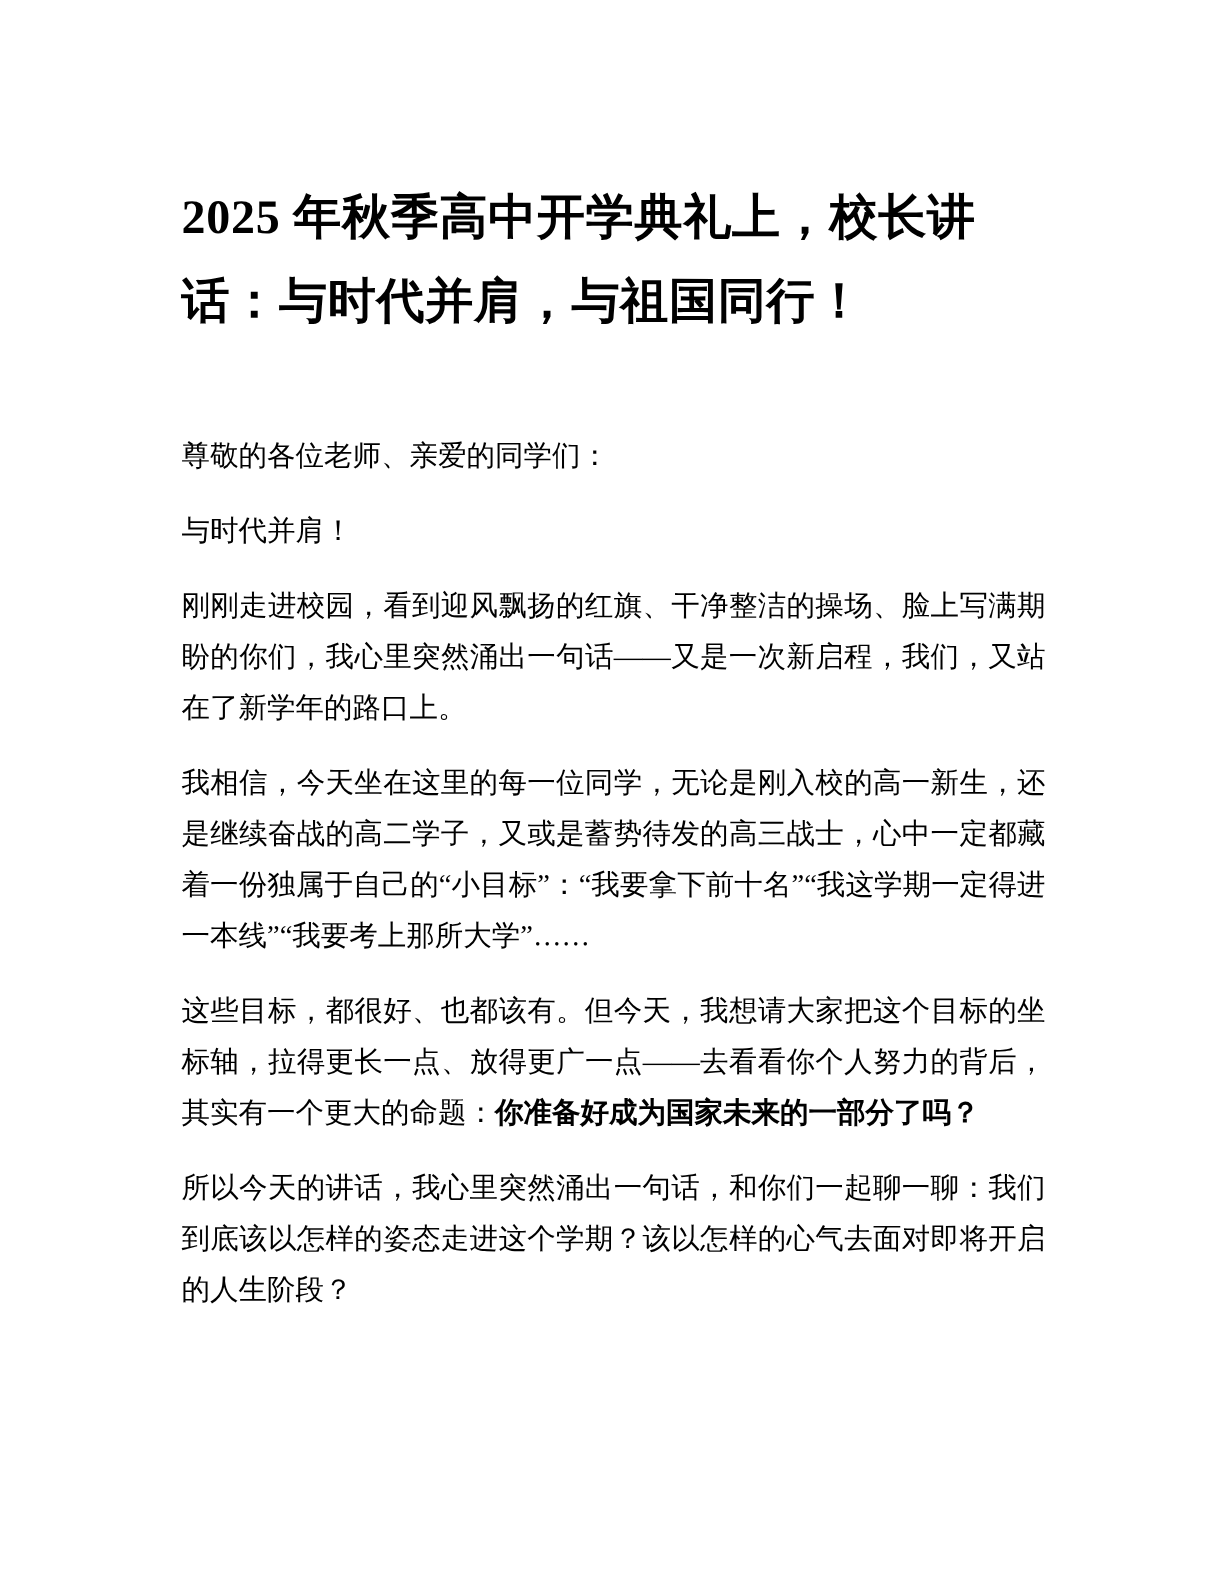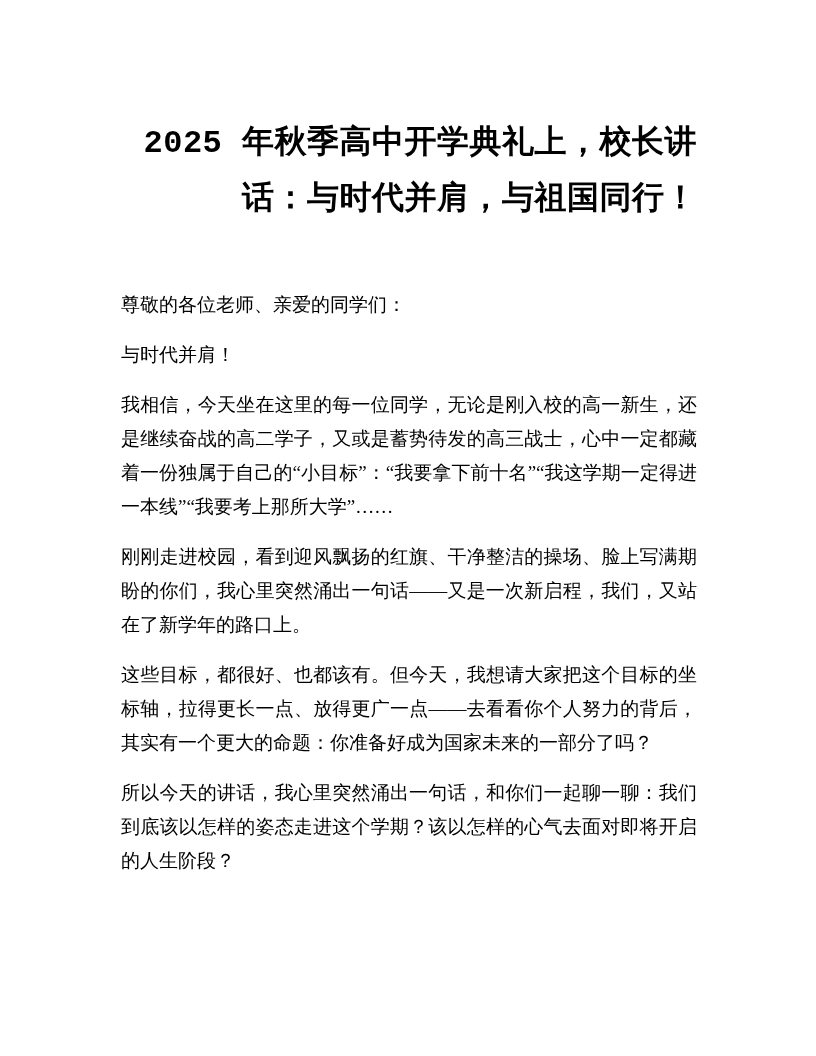--- a/index.html
+++ b/index.html
@@ -16,47 +16,46 @@
     background: #ffffff;
     color: #000000;
     font-family: "Liberation Serif", "DejaVu Serif", serif;
     overflow: hidden;
   }
   .doc-title {
     font-size: 32px;
     font-weight: bold;
     line-height: 56px;
     margin: 0 0 60px 0;
-    text-align: right;
+    text-align: left;
     letter-spacing: 0.5px;
-    font-family: Liberation Mono, monospace;
   }
   .body-para {
     font-size: 19px;
     line-height: 34px;
     margin: 12px 0 16px 0;
     text-align: justify;
     text-justify: inter-ideograph;
   }
   .body-para strong {
-    font-weight: normal;
+    font-weight: bold;
   }
 </style>
 </head>
 <body>
 
 <div class="page">
 
   <h1 class="doc-title">2025 年秋季高中开学典礼上，校长讲话：与时代并肩，与祖国同行！</h1>
 
   <p class="body-para">尊敬的各位老师、亲爱的同学们：</p>
 
   <p class="body-para">与时代并肩！</p>
 
+  <p class="body-para">刚刚走进校园，看到迎风飘扬的红旗、干净整洁的操场、脸上写满期盼的你们，我心里突然涌出一句话——又是一次新启程，我们，又站在了新学年的路口上。</p>
+
   <p class="body-para">我相信，今天坐在这里的每一位同学，无论是刚入校的高一新生，还是继续奋战的高二学子，又或是蓄势待发的高三战士，心中一定都藏着一份独属于自己的“小目标”：“我要拿下前十名”“我这学期一定得进一本线”“我要考上那所大学”……</p>
-
-  <p class="body-para">刚刚走进校园，看到迎风飘扬的红旗、干净整洁的操场、脸上写满期盼的你们，我心里突然涌出一句话——又是一次新启程，我们，又站在了新学年的路口上。</p>
 
   <p class="body-para"><span>这些目标，都很好、也都该有。但今天，我想请大家把这个目标的坐标轴，拉得更长一点、放得更广一点——去看看你个人努力的背后，其实有一个更大的命题：</span><strong>你准备好成为国家未来的一部分了吗？</strong></p>
 
   <p class="body-para">所以今天的讲话，我心里突然涌出一句话，和你们一起聊一聊：我们到底该以怎样的姿态走进这个学期？该以怎样的心气去面对即将开启的人生阶段？</p>
 
 </div>
 
 </body></html>

